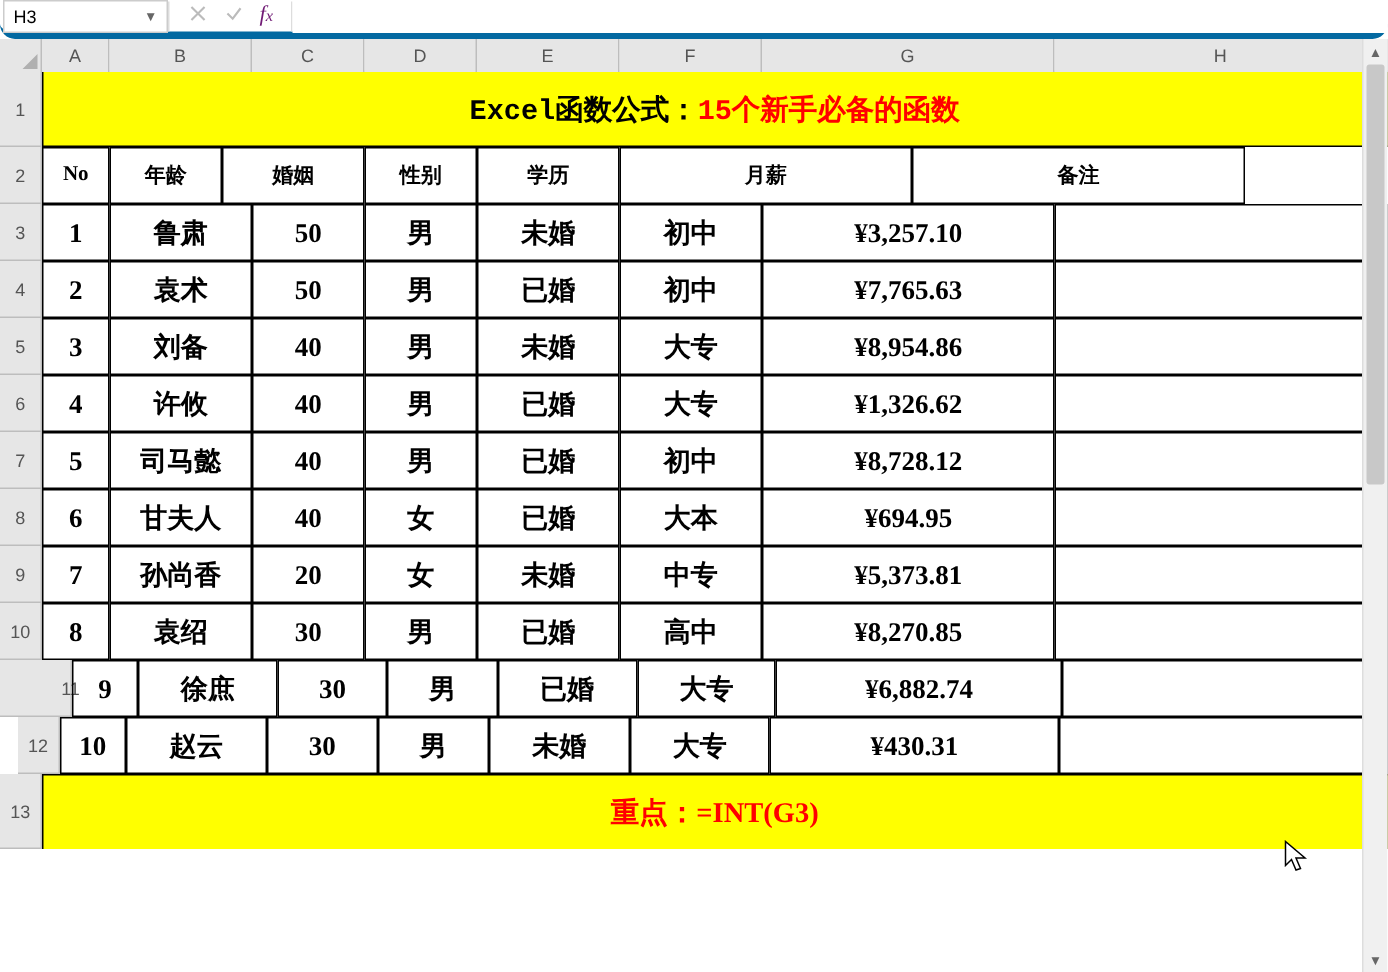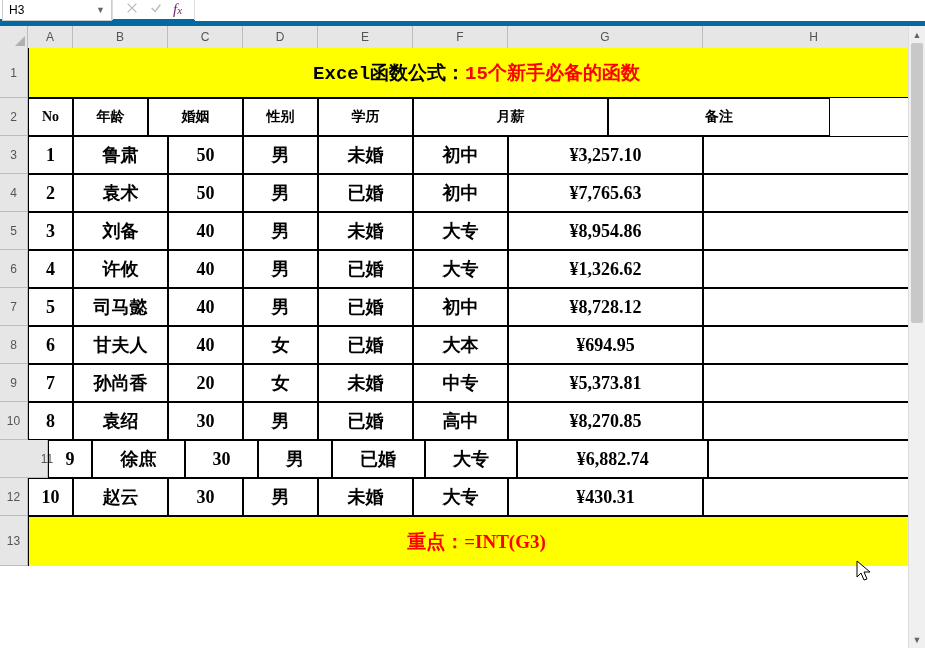--- a/index.html
+++ b/index.html
@@ -1,19 +1,19 @@
 <!DOCTYPE html>
 <html><head>
   <meta charset="utf-8">
   <style>
     * { margin:0; padding:0; box-sizing:border-box; }
     body { font-family: Arial, "Microsoft YaHei", sans-serif; background:#fff; font-size:13px; color:#000; width:925px; height:648px; overflow:hidden; position:relative; }
 
     
-    .fbar { display:flex; align-items:center; height:26px; border-bottom:7px solid #0369a1; background:#fff; }
+    .fbar { display:flex; align-items:center; height:26px; border-bottom:5px solid #0369a1; background:#fff;border-radius:10px; }
     .namebox { width:110px; height:22px; margin-left:2px; display:flex; align-items:center; border:1px solid #ccc; background:#fff; padding:0 6px; font-size:12px; justify-content:space-between; }
     .namebox .dd { font-size:9px; color:#666; }
     .fbar-icons { display:flex; align-items:center; gap:10px; padding:0 12px; color:#777; }
     .fbar-icons svg { width:14px; height:14px; }
     .fbar-divider { width:1px; height:20px; background:#ddd; }
     .fx { font-style:italic; font-family:"Times New Roman",serif; font-size:15px; color:#701a75; }
     .formula-input { flex:1; height:22px; padding:0 6px; font-size:12px; border:none; outline:none; }
 
     
     .grid { position:relative; }
@@ -205,21 +205,21 @@
         <div class="tc cwA">9</div>
         <div class="tc cwB">徐庶</div>
         <div class="tc cwC">30</div>
         <div class="tc cwD">男</div>
         <div class="tc cwE">已婚</div>
         <div class="tc cwF">大专</div>
         <div class="tc cwG">¥6,882.74</div>
         <div class="tc cwH"></div>
       </div>
       <div class="row data-row">
-        <div class="rowhdr" style="height:38px;">12</div>
+        <div class="rowhdr" style="height:38px;margin-left:12px;">12</div>
         <div class="tc cwA">10</div>
         <div class="tc cwB">赵云</div>
         <div class="tc cwC">30</div>
         <div class="tc cwD">男</div>
         <div class="tc cwE">未婚</div>
         <div class="tc cwF">大专</div>
         <div class="tc cwG">¥430.31</div>
         <div class="tc cwH"></div>
       </div>
     </div>

